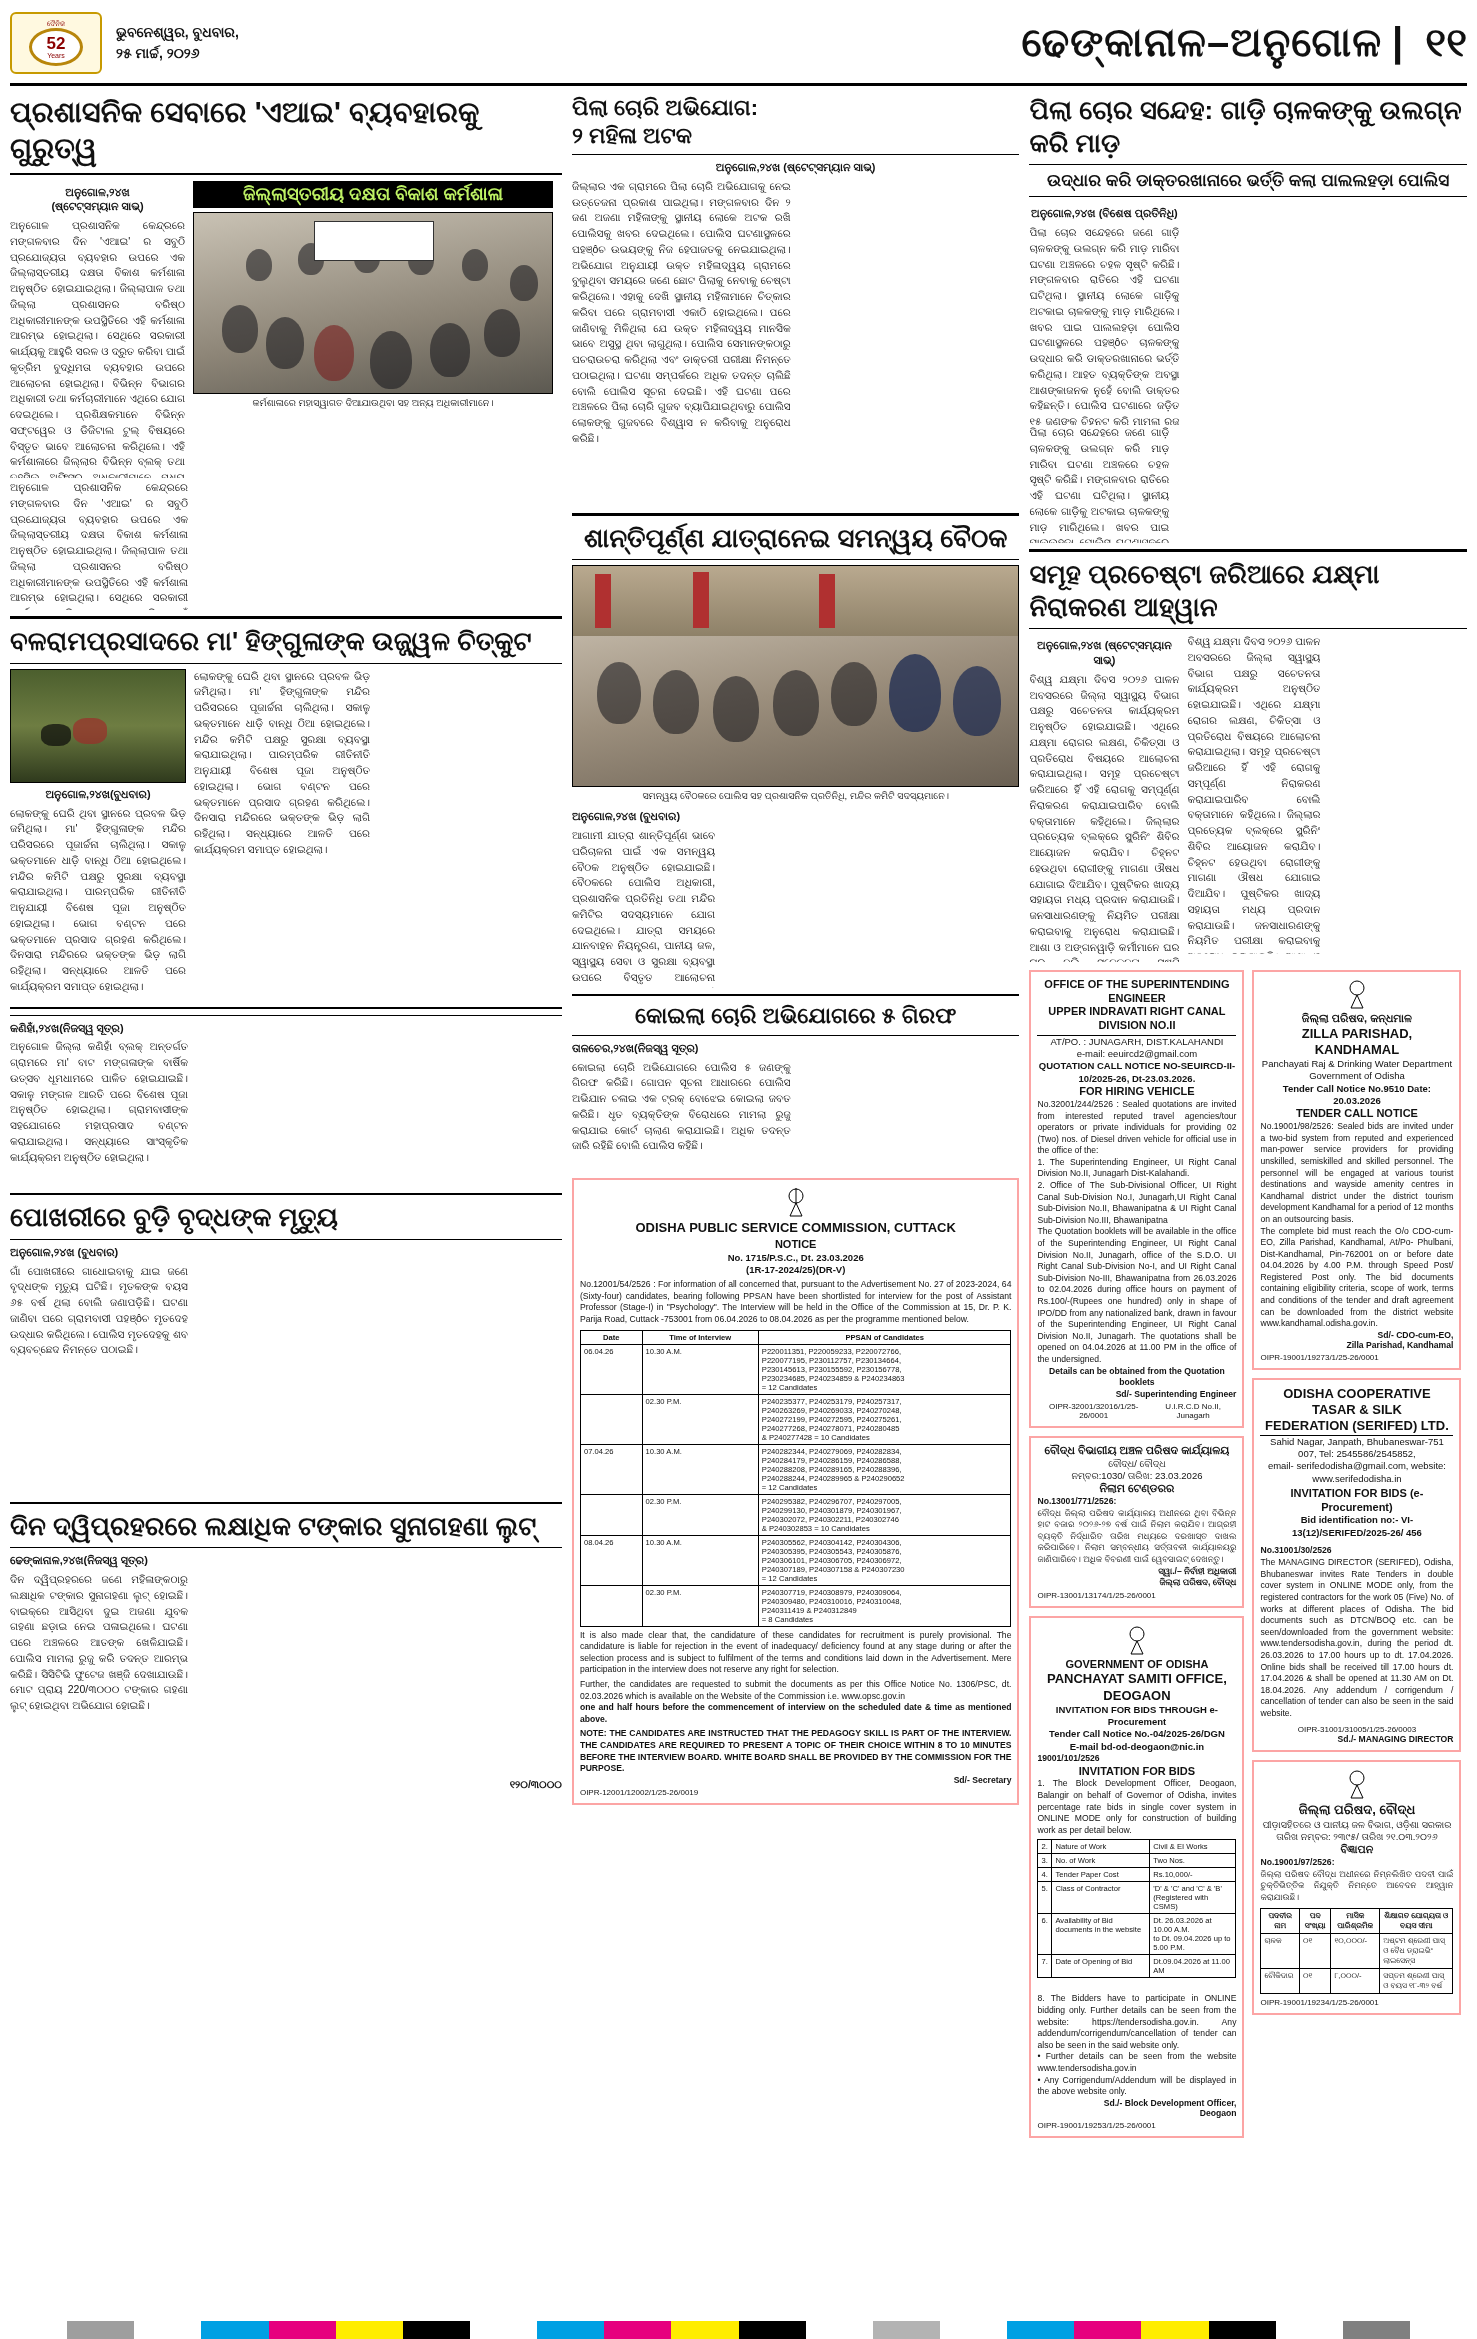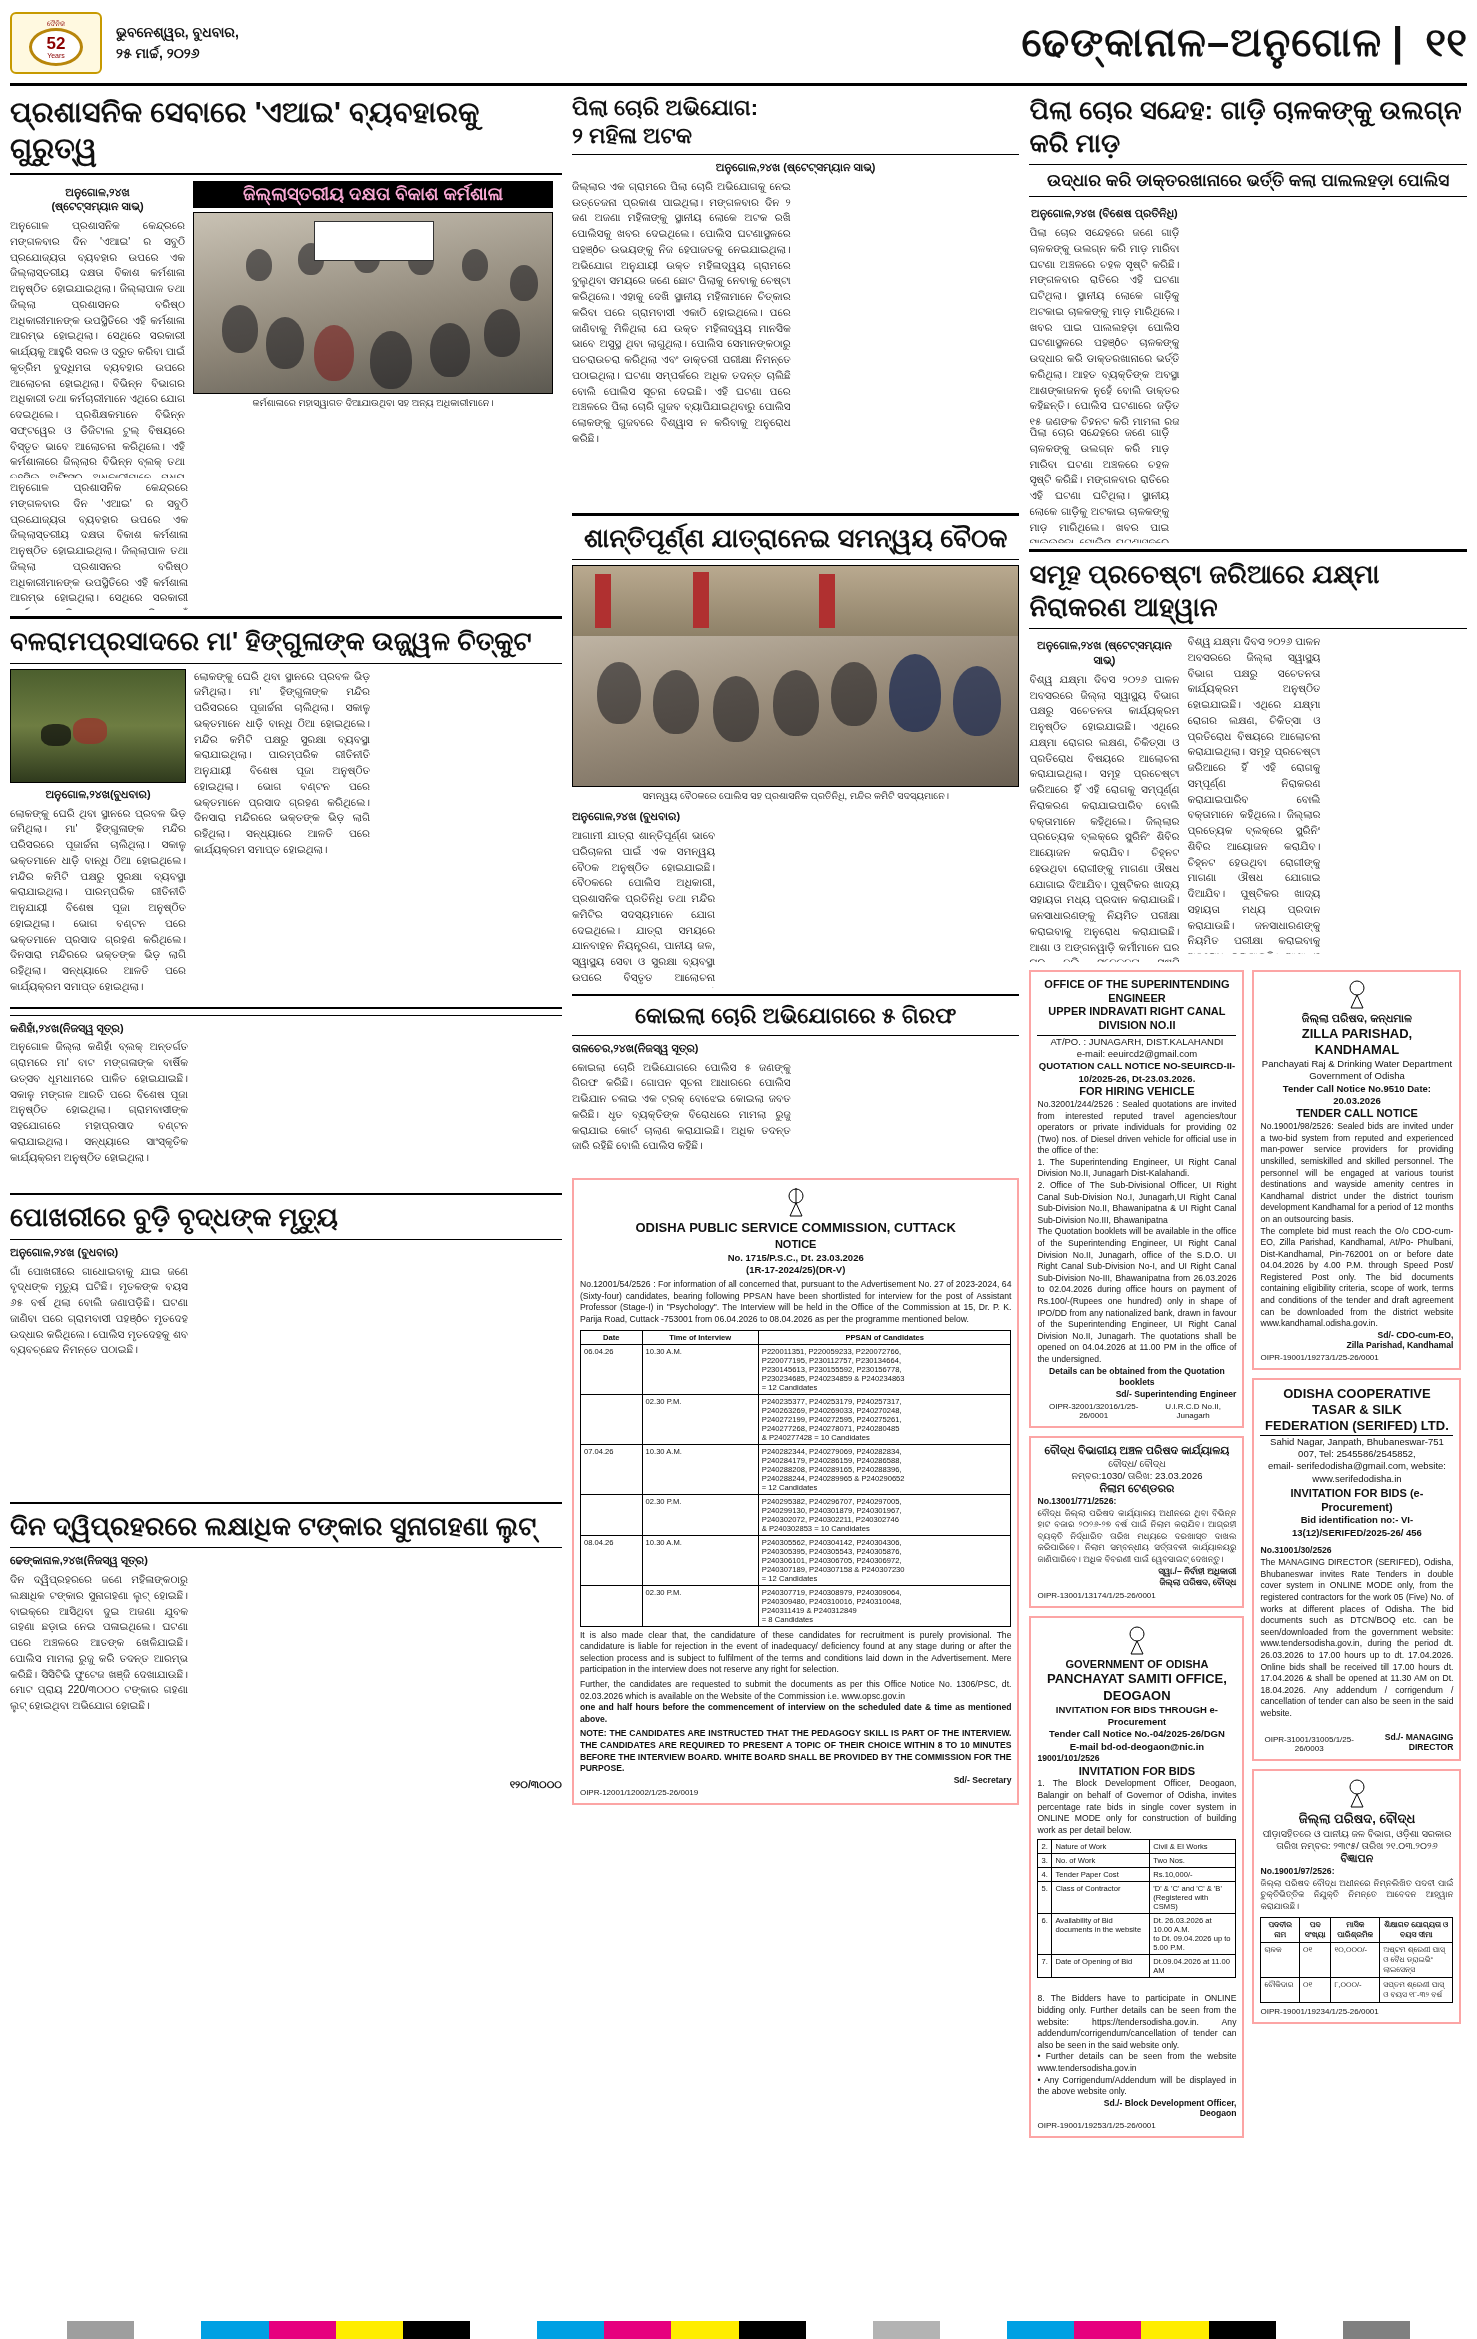--- a/index.html
+++ b/index.html
@@ -58,21 +58,21 @@
     background:linear-gradient(160deg,#7b8ea3,#46586c 55%,#2b3744);
     position:relative; overflow:hidden;
   }
   .photo.room { background:linear-gradient(170deg,#c9c2b4,#8d8577 60%,#5c5951); }
   .photo.night { background:linear-gradient(180deg,#0d1016,#1d2630 45%,#33404d); }
   .photo.field { background:linear-gradient(180deg,#4c5f2e,#6e7d42 50%,#2f3a1d); }
   .photo.temple { background:linear-gradient(170deg,#d8cfc0,#9c8f7d 55%,#6a6053); }
   .photo-box { border:1px solid #000; }
   .cap { font-size:9.5px; text-align:center; padding:3px 2px; }
 
-  .sec-head { background:#000; color:#f9a8d4; text-align:center; font-weight:bold; font-size:18px; padding:3px 0; }
+  .sec-head { background:#000; color:#bef264; text-align:center; font-weight:bold; font-size:18px; padding:3px 0; }
 
   
   .adbox { border:2px solid #fca5a5; padding:6px; margin-top:8px; background:#fff; }
   .ad-title { text-align:center; font-weight:bold; font-size:13px; line-height:1.25; }
   .ad-title.sm { font-size:11px; }
   .ad-sub { text-align:center; font-size:9.5px; line-height:1.3; }
   .ad-body { font-size:8.6px; line-height:1.35; text-align:justify; }
   .ad-center { text-align:center; }
   .sd { font-size:8.6px; font-weight:bold; text-align:right; }
   .oipr { font-size:8px; text-align:center; margin-top:3px; }
@@ -490,21 +490,21 @@
 
           <div class="adbox">
             <div class="ad-title" style="white-space:pre-line; border-bottom:1px solid #000;">ODISHA COOPERATIVE TASAR &amp; SILK
 FEDERATION (SERIFED) LTD.</div>
             <div class="ad-sub" style="white-space:pre-line;">Sahid Nagar, Janpath, Bhubaneswar-751 007, Tel: 2545586/2545852,
 email- serifedodisha@gmail.com, website: www.serifedodisha.in</div>
             <div class="ad-title sm" style="margin-top:2px;">INVITATION FOR BIDS (e-Procurement)</div>
             <div class="ad-sub" style="font-weight:bold;">Bid identification no:- VI-13(12)/SERIFED/2025-26/ 456</div>
             <div class="ad-body" style="display:inline; font-weight:bold;">No.31001/30/2526</div>
             <div class="ad-body">The MANAGING DIRECTOR (SERIFED), Odisha, Bhubaneswar invites Rate Tenders in double cover system in ONLINE MODE only, from the registered contractors for the work 05 (Five) No. of works at different places of Odisha. The bid documents such as DTCN/BOQ etc. can be seen/downloaded from the government website: www.tendersodisha.gov.in, during the period dt. 26.03.2026 to 17.00 hours up to dt. 17.04.2026. Online bids shall be received till 17.00 hours dt. 17.04.2026 &amp; shall be opened at 11.30 AM on Dt. 18.04.2026. Any addendum / corrigendum / cancellation of tender can also be seen in the said website.</div>
-            <div style="display:flex; justify-content:flex-end; margin-top:13px;">
+            <div style="display:flex; justify-content:flex-end; margin-top:3px;flex-direction:column;">
               <div class="oipr">OIPR-31001/31005/1/25-26/0003</div>
               <div class="sd">Sd./- MANAGING DIRECTOR</div>
             </div>
           </div>
 
           <div class="adbox">
             <svg class="emblem" viewBox="0 0 28 32">
               <circle cx="14" cy="10" r="7" fill="none" stroke="#000" stroke-width="1"></circle>
               <path d="M14 17 L8 30 H20 Z" fill="none" stroke="#000" stroke-width="1"></path>
             </svg>

